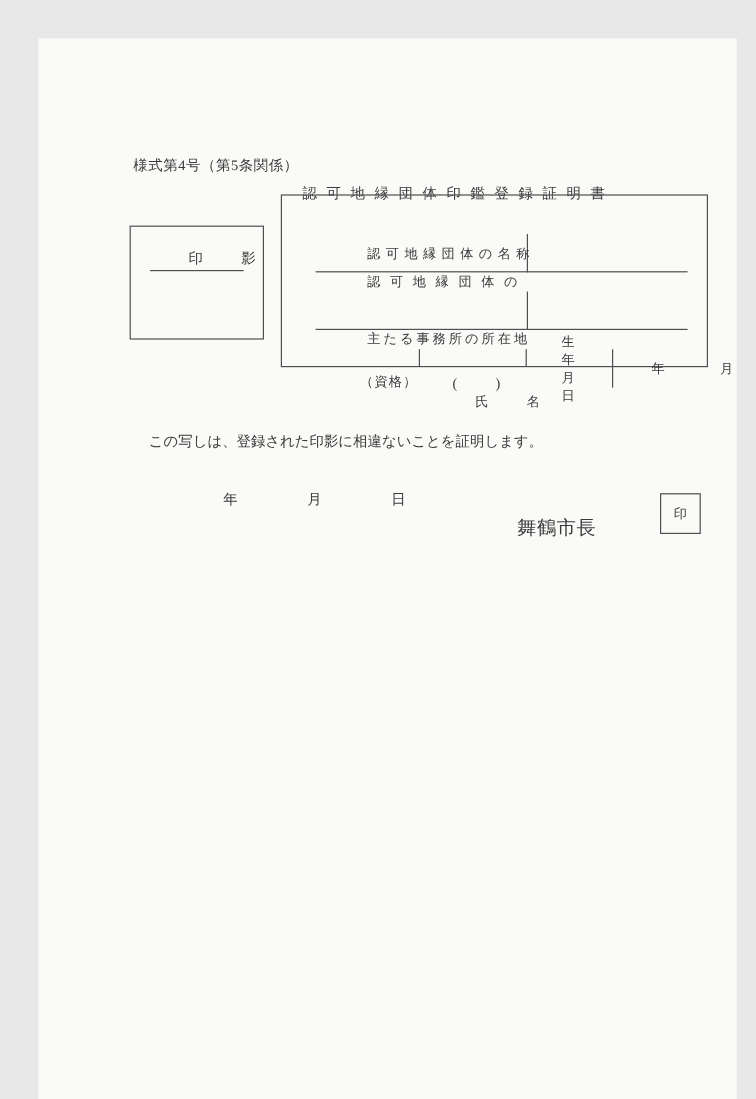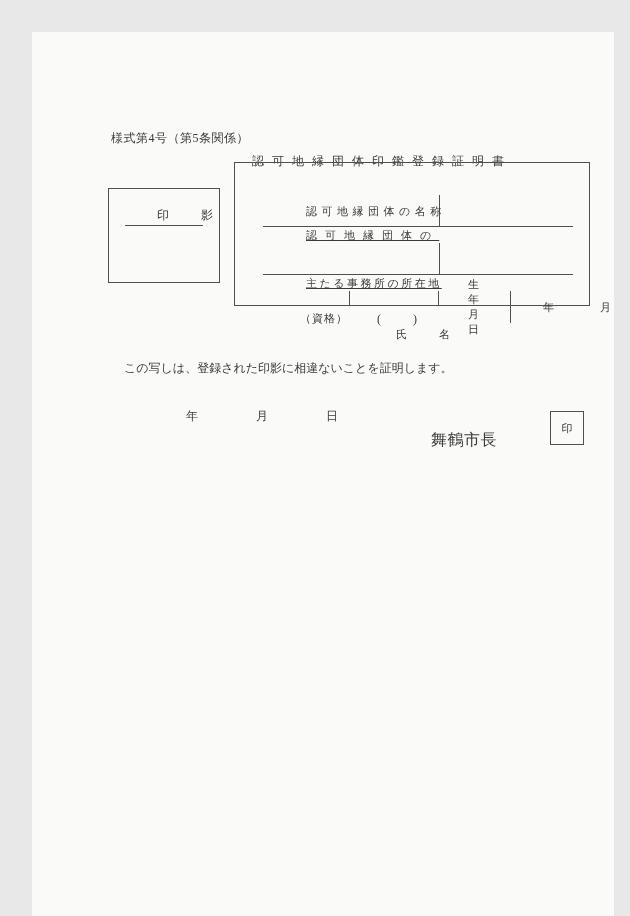--- a/index.html
+++ b/index.html
@@ -51,21 +51,21 @@
   .cert-table {
     left: 202px; top: 130px;
     width: 356px; height: 144px;
     border: 1px solid #4f4f4f;
     display: flex;
     flex-direction: column;
     font-size: 11px;
   }
   .t-row { display: flex; flex: 0 0 auto; margin-left: 12px; }
   .t-row-1 { height: 47px; }
-  .t-row-2 { height: 48px; border-top: 1px solid #4f4f4f; text-decoration: underline; }
+  .t-row-2 { height: 48px; border-top: 1px solid #4f4f4f; }
   .t-row-3 { height: 47px; border-top: 1px solid #4f4f4f; }
   .t-cell { position: relative; }
   .t-cell-label {
     width: 161px;
     border-right: 1px solid #4f4f4f;
     display: flex;
     flex-direction: column;
     justify-content: center;
     padding-left: 11px;
   }

